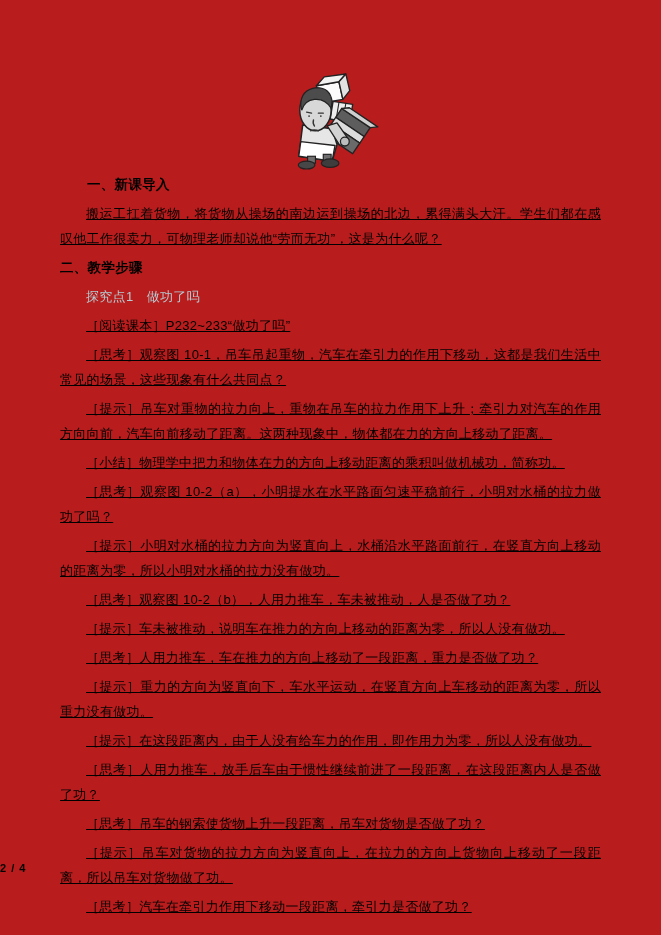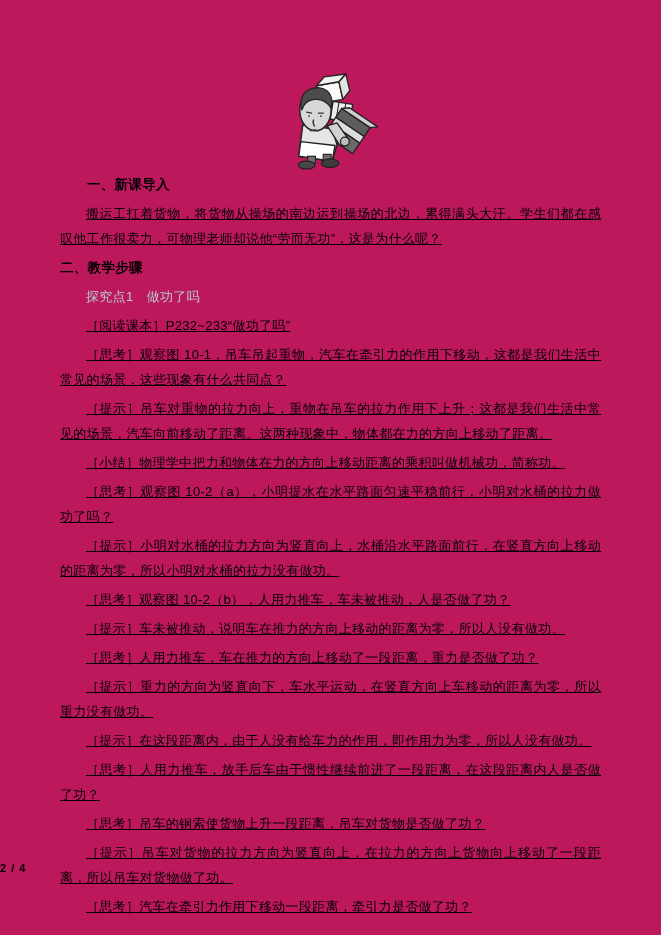--- a/index.html
+++ b/index.html
@@ -11,21 +11,21 @@
     width: 661px;
     height: 935px;
     position: relative;
     font-family: "Liberation Sans", "DejaVu Sans", sans-serif;
     color: #000000;
     overflow: hidden;
   }
   .page {
     position: absolute;
     inset: 0;
-    background: #be185d;
+    background: #b91c1c;
   }
   .illustration {
     position: absolute;
     left: 288px;
     top: 72px;
     width: 98px;
     height: 98px;
   }
   .content {
     position: absolute;
@@ -126,21 +126,21 @@
     </svg>
   </div>
 
   <div class="content">
     <p class="b-head">一、新课导入</p>
     <p class="b-body">搬运工扛着货物，将货物从操场的南边运到操场的北边，累得满头大汗。学生们都在感叹他工作很卖力，可物理老师却说他“劳而无功”，这是为什么呢？</p>
     <p class="b-head2">二、教学步骤</p>
     <p class="b-explore">探究点1　做功了吗</p>
     <p class="b-body">［阅读课本］P232~233“做功了吗”</p>
     <p class="b-body">［思考］观察图 10-1，吊车吊起重物，汽车在牵引力的作用下移动，这都是我们生活中常见的场景，这些现象有什么共同点？</p>
-    <p class="b-body">［提示］吊车对重物的拉力向上，重物在吊车的拉力作用下上升；这都是我们生活中常见的场景，汽车向前移动了距离。这两种现象中，物体都在力的方向上移动了距离。</p>
+    <p class="b-body">［提示］吊车对重物的拉力向上，重物在吊车的拉力作用下上升；牵引力对汽车的作用方向向前，汽车向前移动了距离。这两种现象中，物体都在力的方向上移动了距离。</p>
     <p class="b-body">［小结］物理学中把力和物体在力的方向上移动距离的乘积叫做机械功，简称功。</p>
     <p class="b-body">［思考］观察图 10-2（a），小明提水在水平路面匀速平稳前行，小明对水桶的拉力做功了吗？</p>
     <p class="b-body">［提示］小明对水桶的拉力方向为竖直向上，水桶沿水平路面前行，在竖直方向上移动的距离为零，所以小明对水桶的拉力没有做功。</p>
     <p class="b-body">［思考］观察图 10-2（b），人用力推车，车未被推动，人是否做了功？</p>
     <p class="b-body">［提示］车未被推动，说明车在推力的方向上移动的距离为零，所以人没有做功。</p>
     <p class="b-body">［思考］人用力推车，车在推力的方向上移动了一段距离，重力是否做了功？</p>
     <p class="b-body">［提示］重力的方向为竖直向下，车水平运动，在竖直方向上车移动的距离为零，所以重力没有做功。</p>
     <p class="b-body">［提示］在这段距离内，由于人没有给车力的作用，即作用力为零，所以人没有做功。</p>
     <p class="b-body">［思考］人用力推车，放手后车由于惯性继续前进了一段距离，在这段距离内人是否做了功？</p>
     <p class="b-body">［思考］吊车的钢索使货物上升一段距离，吊车对货物是否做了功？</p>

